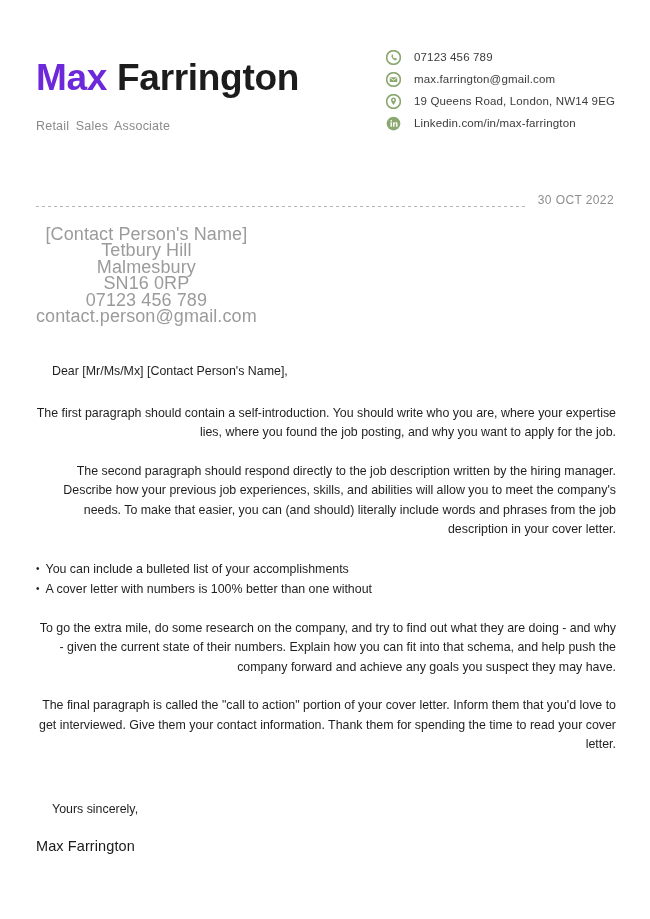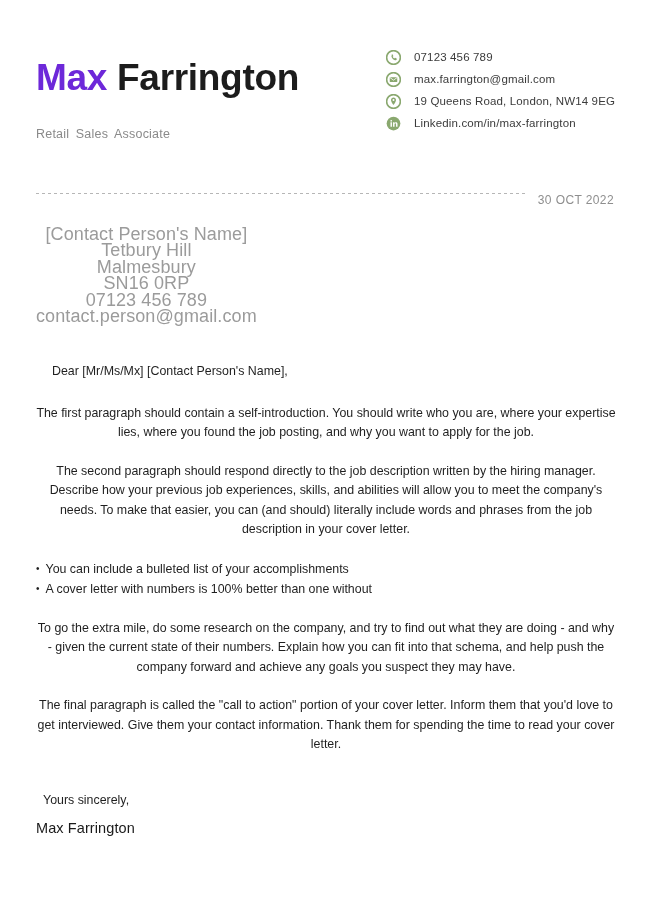--- a/index.html
+++ b/index.html
@@ -44,21 +44,21 @@
   }
   .name .first {
     color: #6d28d9;
     font-weight: 700;
   }
   .name .last {
     color: #1c1c1c;
     font-weight: 700;
   }
   .job-title {
-    margin-top: 26px;
+    margin-top: 18px;
     font-size: 12.5px;
     line-height: 16px;
     color: #8a8a8a;
     word-spacing: 3px;
     letter-spacing: 0.2px;
   }
 
   
   .contact-list {
     position: absolute;
@@ -86,21 +86,21 @@
     white-space: nowrap;
   }
 
   
   .divider-row {
     position: absolute;
     left: 36px;
     top: 193px;
     width: 578px;
     display: flex;
-    align-items: flex-start;
+    align-items: flex-end;
   }
   .dashes {
     flex: 1 1 auto;
     height: 1px;
     background-image: repeating-linear-gradient(
       to right,
       #b6b6b6 0px, #b6b6b6 3px,
       rgba(0,0,0,0) 3px, rgba(0,0,0,0) 6px);
   }
   .date {
@@ -139,21 +139,21 @@
     font-size: 12.4px;
     line-height: 19.5px;
     color: #1f1f1f;
     margin: 0 0 22px 16px;
   }
   .para {
     font-size: 12.4px;
     line-height: 19.5px;
     color: #1f1f1f;
     margin: 0 0 19px 0;
-    text-align: center;
+    text-align: right;
   }
   .bullets {
     margin: 0 0 19px 0;
     padding: 0;
     list-style: none;
   }
   .bullets li {
     font-size: 12.4px;
     line-height: 19.5px;
     color: #1f1f1f;
@@ -162,21 +162,21 @@
   .bullets li::before {
     content: "\2022";
     margin-right: 6px;
     font-size: 10px;
     vertical-align: 1px;
   }
   .signoff {
     font-size: 12.4px;
     line-height: 19.5px;
     color: #1f1f1f;
-    margin: 7px;
+    margin: 16px;
   }
   .signature {
     font-size: 14.5px;
     line-height: 22px;
     color: #1a1a1a;
     margin: 4px 0 0 0;
     letter-spacing: 0.1px;
   }
   .spacer-sm { height: 10px; }
 </style>

